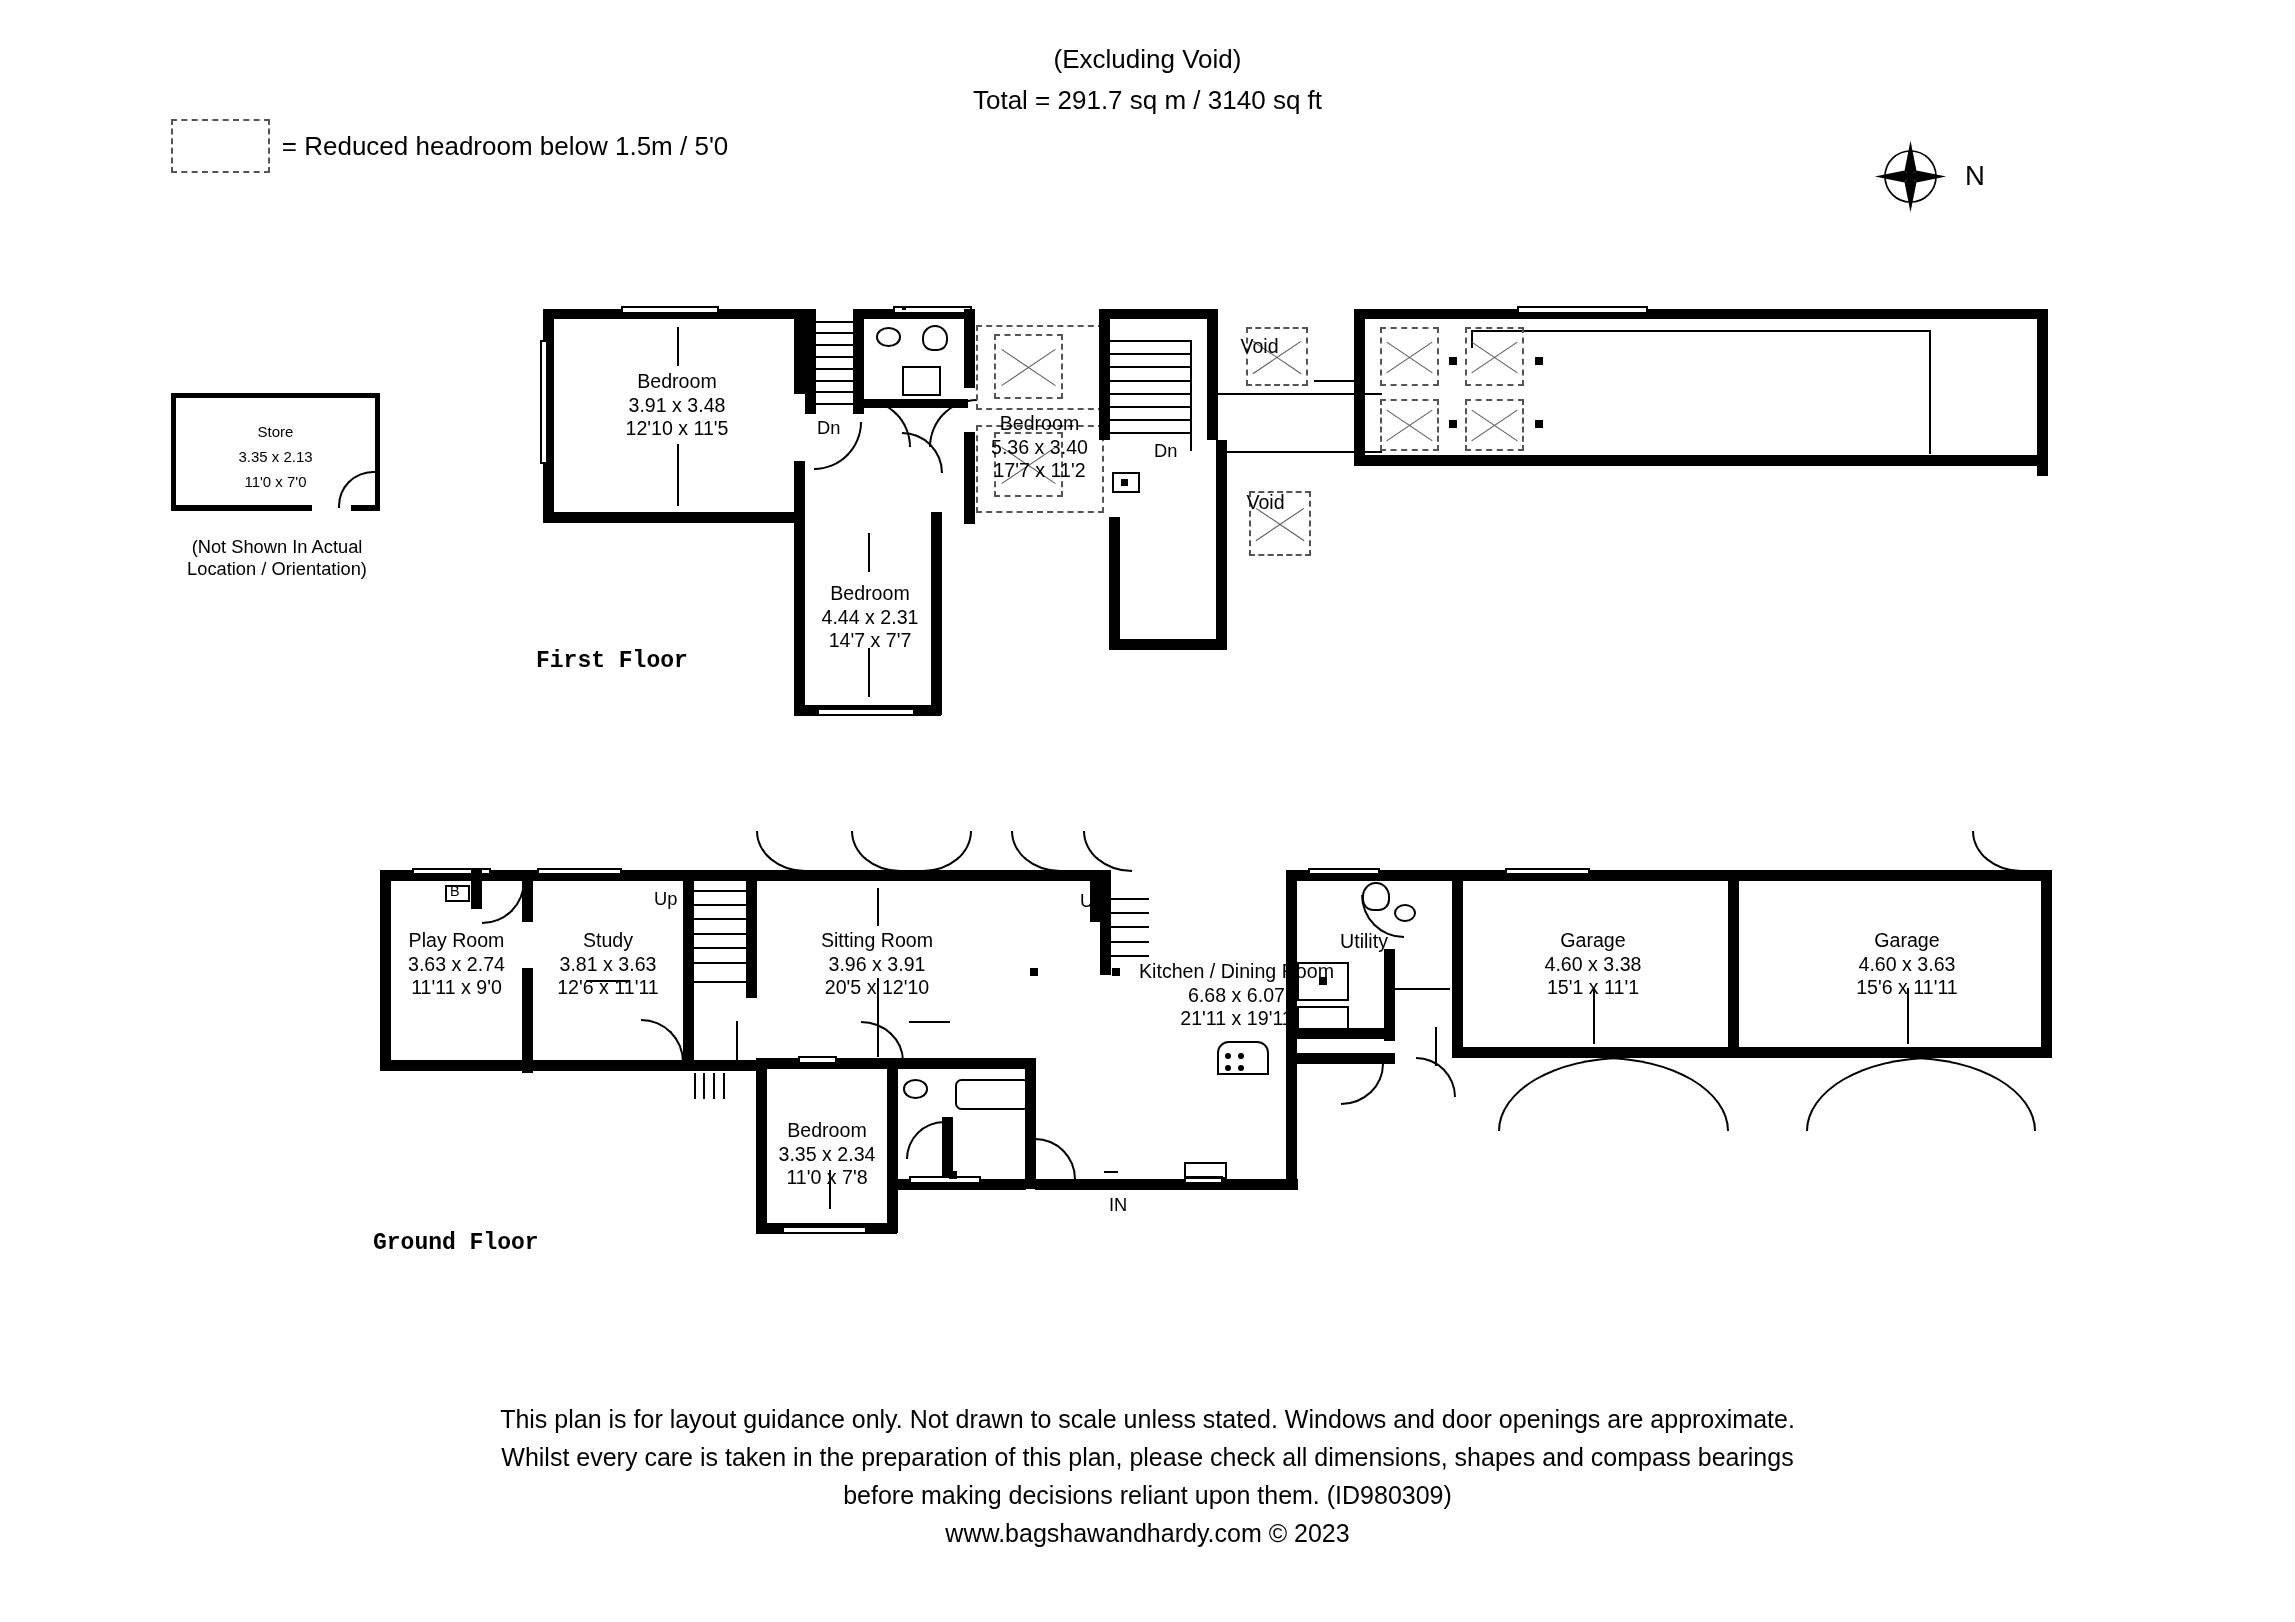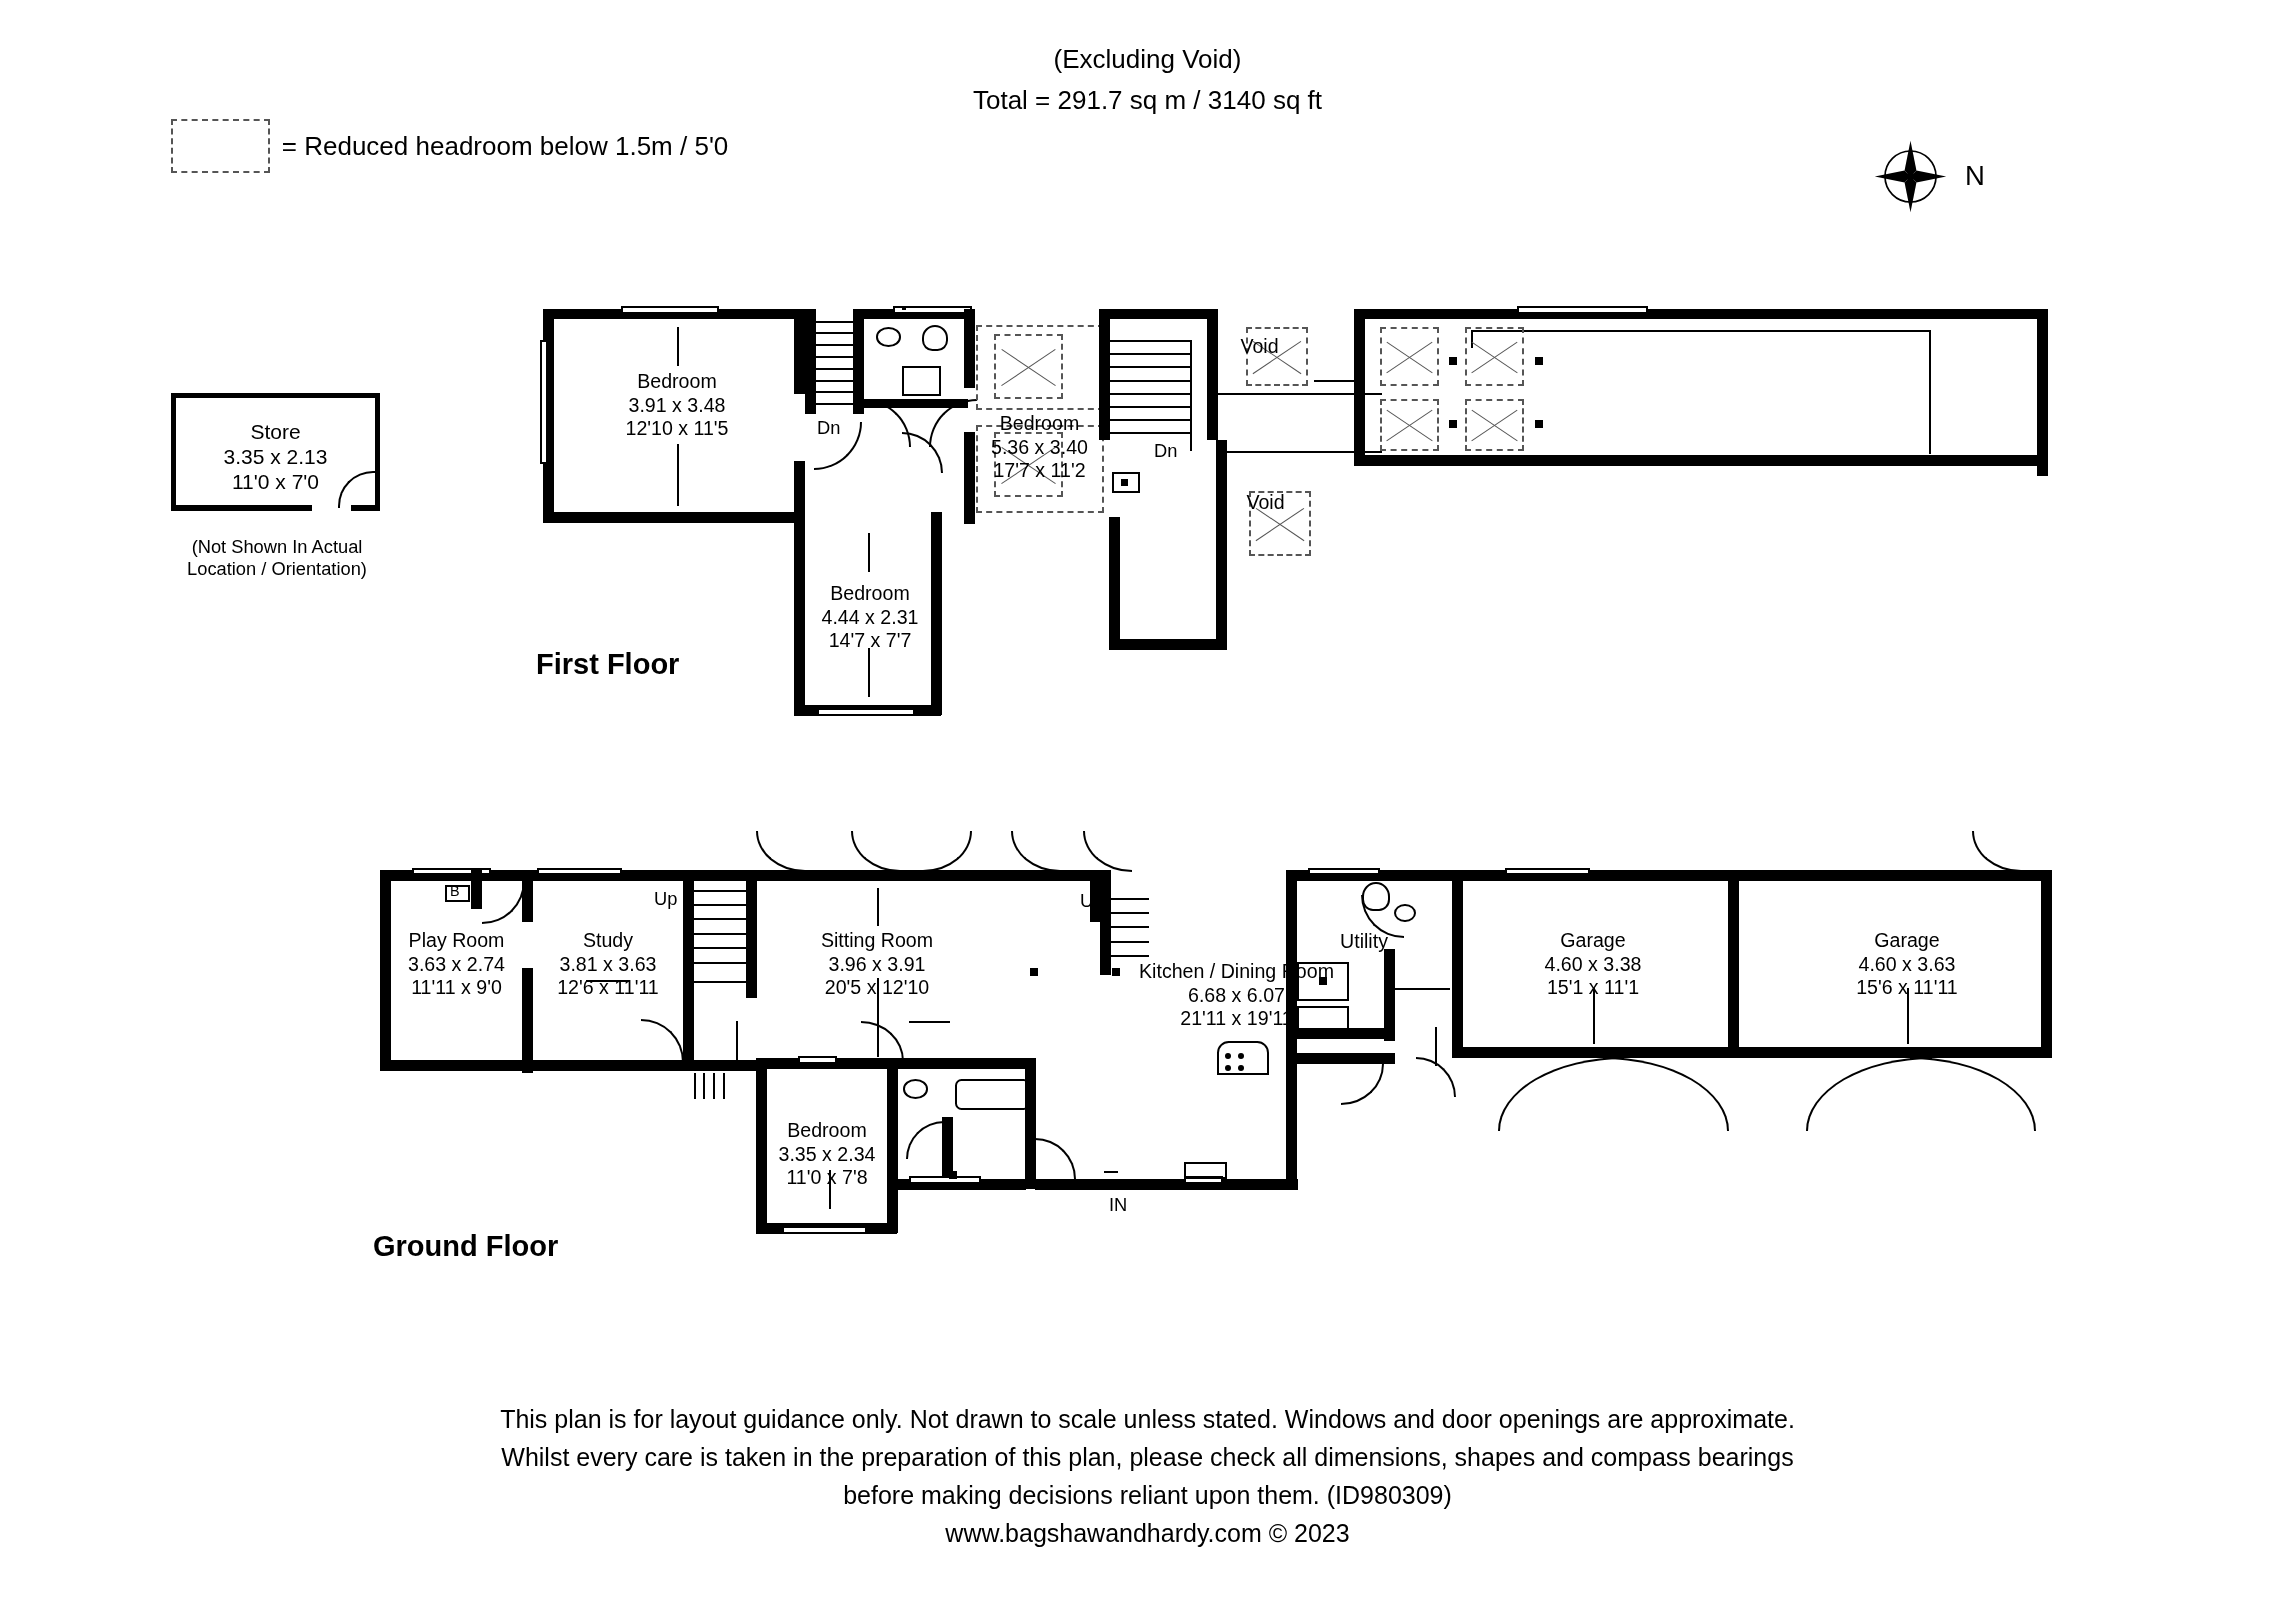--- a/index.html
+++ b/index.html
@@ -11,24 +11,24 @@
   #legend{top:119px;left:171px;display:flex;align-items:center;gap:11.8px;}
   #legend .swatch{width:99px;height:54px;border:2px dashed #555;box-sizing:border-box;}
   #legend .txt{font-size:26px;white-space:nowrap;}
   
   #compass{top:134px;left:1868px;width:124px;height:85px;}
   #compass .nlabel{position:absolute;left:97px;top:26px;font-size:27.5px;}
   
   #store{top:393px;left:171px;width:209px;height:118px;}
   #store .walls{position:absolute;inset:0;border:5.9px solid #000;border-bottom:none;box-sizing:border-box;}
   #store .swing{position:absolute;right:5.2px;bottom:2.6px;width:35px;height:35px;border-left:2px solid #000;border-top:2px solid #000;border-radius:35px 0 0 0;}
-  #store .lbl{position:absolute;left:0;width:209px;top:26px;text-align:center;font-size:21px;line-height:25px;}
+  #store .lbl{position:absolute;left:0;width:209px;top:26px;text-align:center;font-size:15px;line-height:25px;}
   #store-note{top:536px;left:156px;width:242px;text-align:center;font-size:18.3px;line-height:22px;}
   
-  .floor-caption{font-size:29px;font-weight:bold;}
+  .floor-caption{font-size:23px;font-weight:bold;font-family:Liberation Mono, monospace;}
   #cap-first{top:648px;left:536px;}
   #cap-ground{top:1230px;left:373px;}
   
   #footer{top:1400px;left:0;width:2295px;text-align:center;font-size:25px;line-height:38px;}
   
   .wall{position:absolute;background:#000;}
   .room-label{position:absolute;text-align:center;font-size:19.6px;line-height:23.6px;white-space:nowrap;}
   .small-label{position:absolute;font-size:18.3px;}
   .thinline{position:absolute;background:#000;}
   .win{position:absolute;border:2px solid #000;background:#fff;box-sizing:border-box;}

